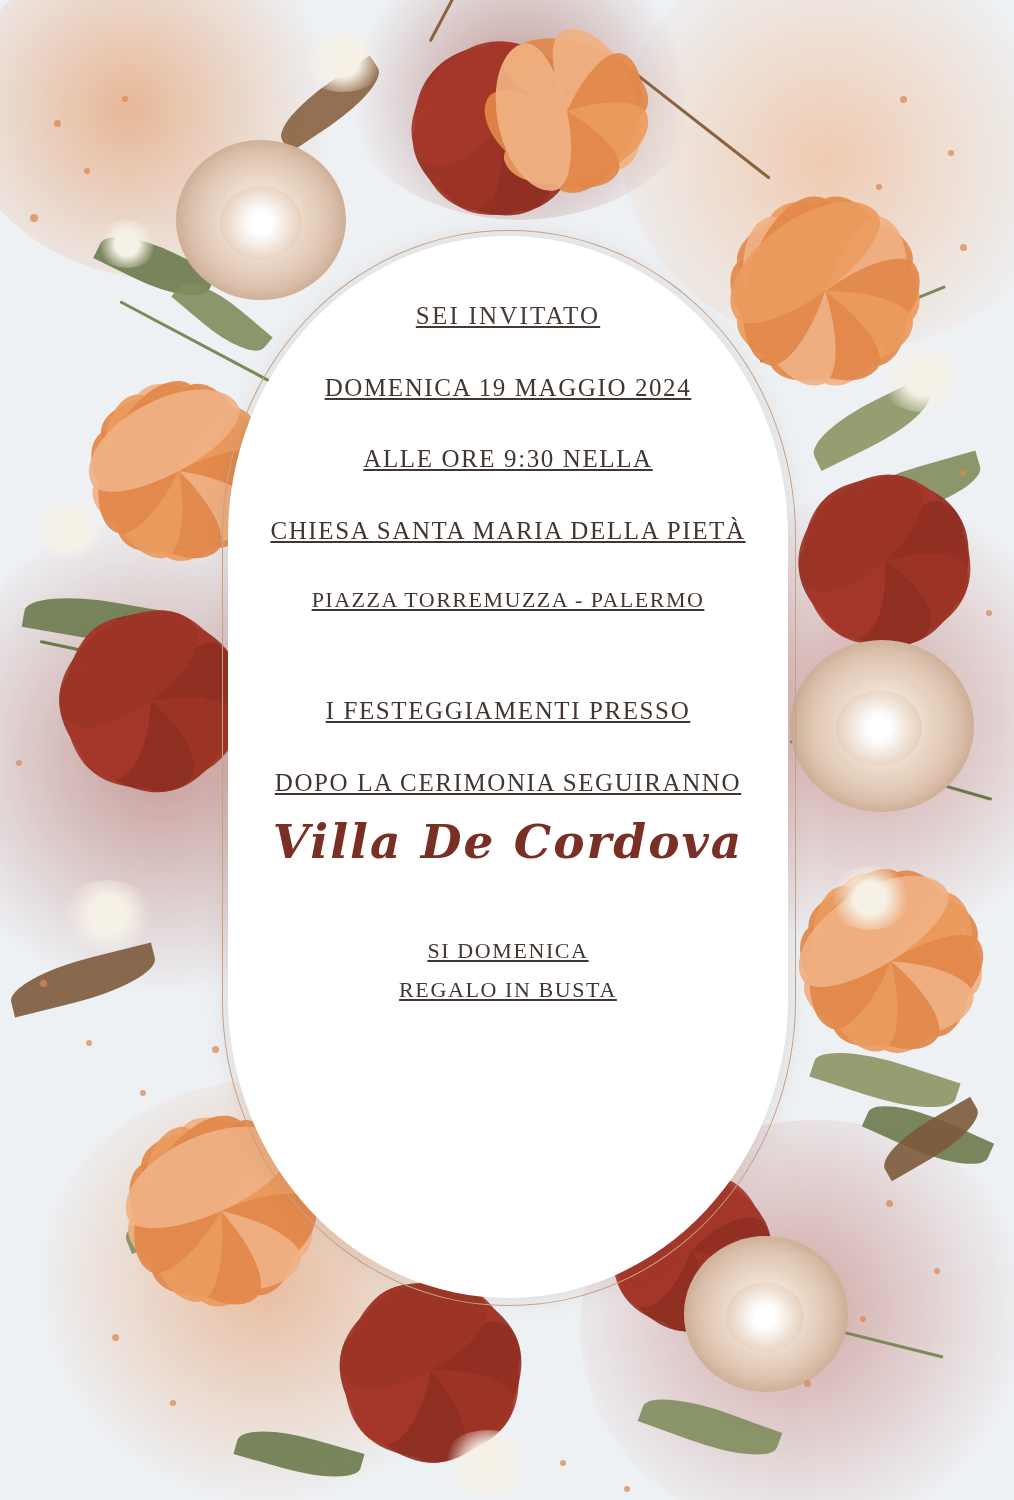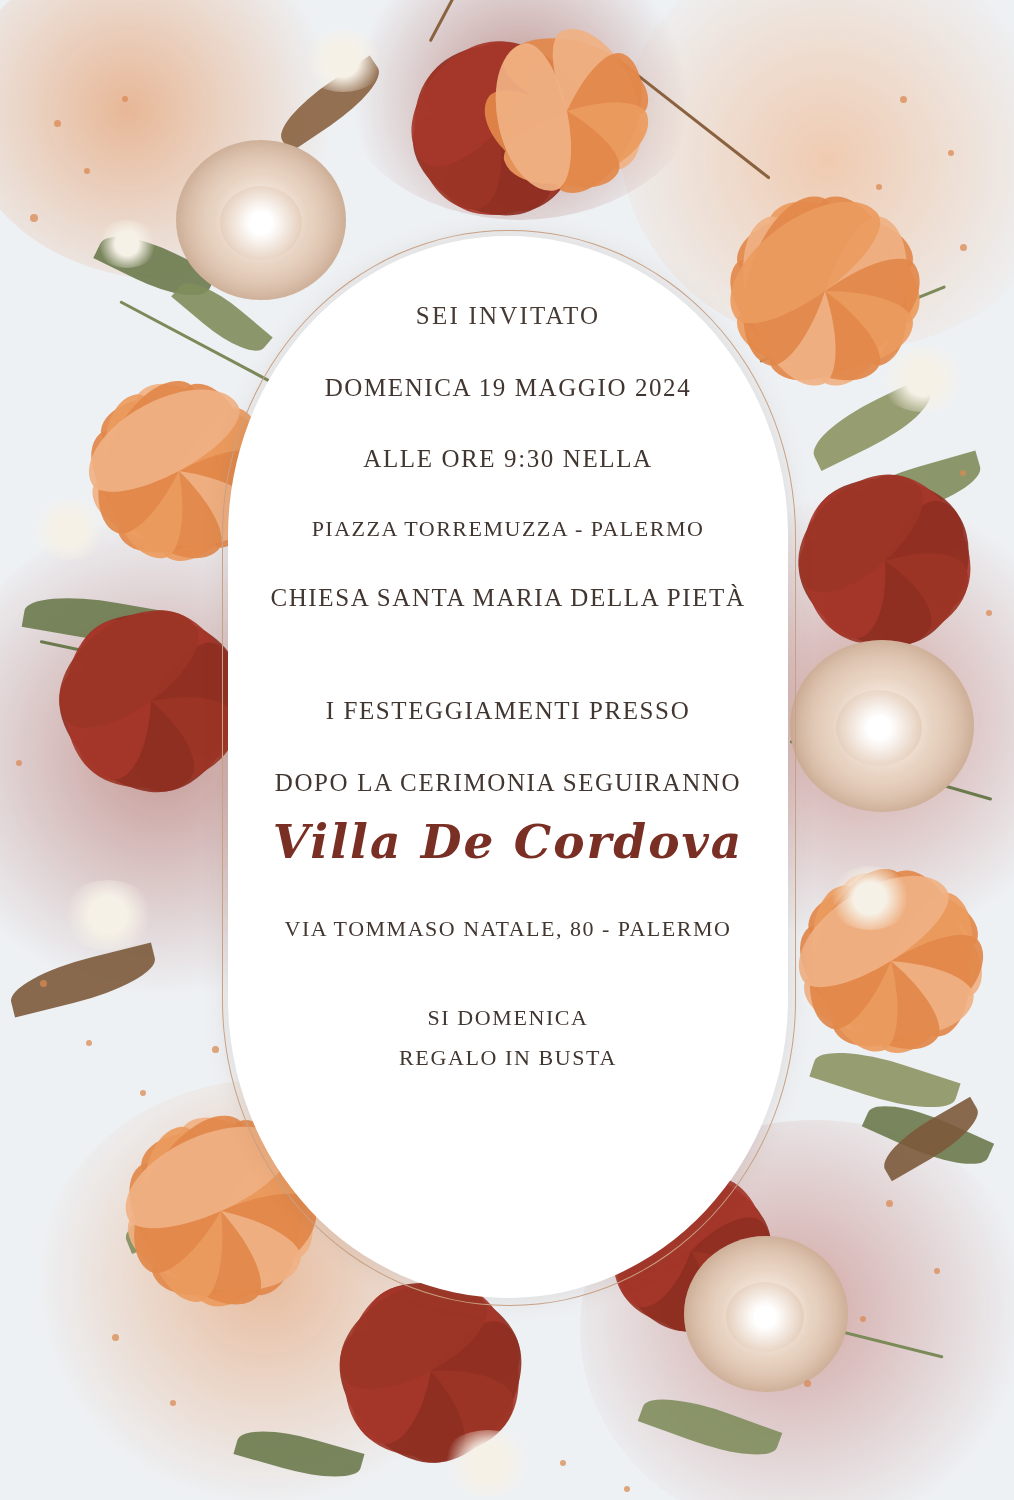--- a/index.html
+++ b/index.html
@@ -101,20 +101,21 @@
     text-align: center;
     color: #3f3530;
     padding-top: 62px;
     box-sizing: border-box;
   }
 
   .line {
     letter-spacing: 1.2px;
     line-height: 1.42;
     white-space: nowrap;
+    text-decoration: underline;
   }
   .intro {
     font-size: 25px;
     letter-spacing: 2.2px;
     color: #463a33;
   }
   .intro.second { margin-top: 4px; }
 
   .script-name {
     font-family: "DejaVu Serif", serif;
@@ -354,27 +355,26 @@
 
   <div id="panel"></div>
   <div id="panel-ring"></div>
 
   <div id="content">
     <div class="line intro">SEI INVITATO</div>
 
 
     <div class="line detail">DOMENICA 19 MAGGIO 2024</div>
     <div class="line detail">ALLE ORE 9:30 NELLA</div>
+    <div class="line detail">CHIESA SANTA MARIA DELLA PIETÀ</div>
     <div class="line detail small">PIAZZA TORREMUZZA - PALERMO</div>
-    <div class="line detail">CHIESA SANTA MARIA DELLA PIETÀ</div>
 
     <div class="block-gap"></div>
 
     <div class="line detail">I FESTEGGIAMENTI PRESSO</div>
     <div class="line detail">DOPO LA CERIMONIA SEGUIRANNO</div>
     <div class="venue-script">Villa De Cordova</div>
-    <div class="line detail small">VIA TOMMASO NATALE, 80 - PALERMO</div>
 
     <div class="line note first">SI DOMENICA</div>
     <div class="line note">REGALO IN BUSTA</div>
   </div>
 
 </div>
 
 </body></html>

